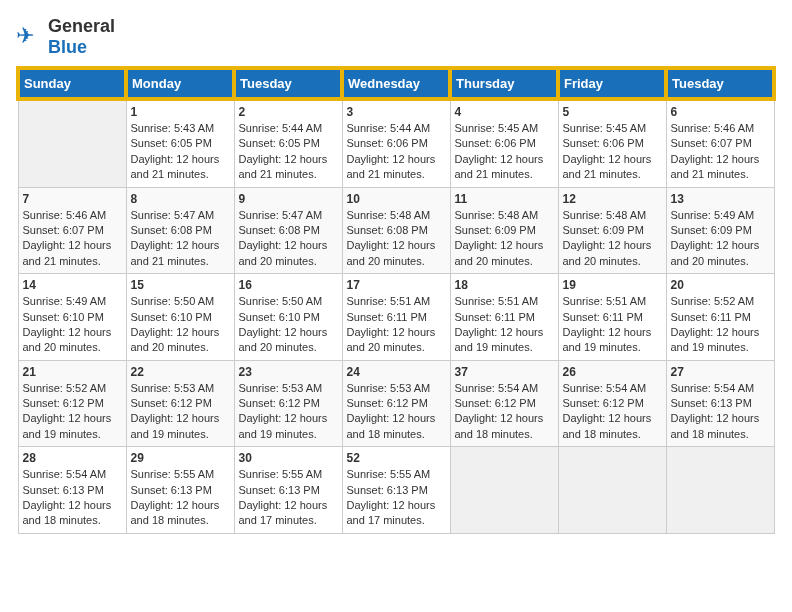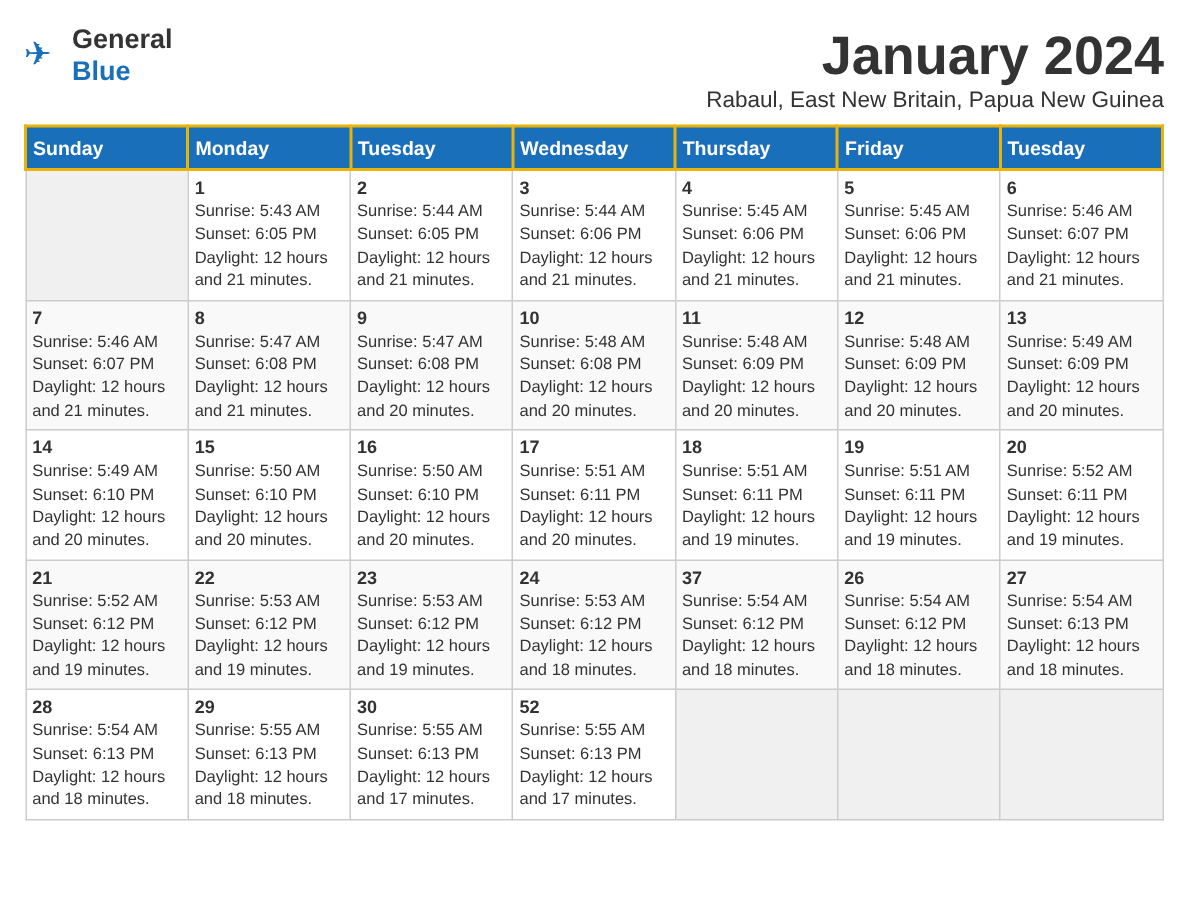--- a/index.html
+++ b/index.html
@@ -53,21 +53,21 @@
       border-collapse: collapse;
       font-size: 11px;
     }
     thead tr th {
       background-color: #1a6fba;
       color: #fff;
       padding: 6px 4px;
       text-align: left;
       font-size: 13px;
       font-weight: bold;
-      border: 2px solid #eab308;
+      border: 4px solid #eab308;
     }
     tbody tr td {
       border: 1px solid #ccc;
       vertical-align: top;
       padding: 4px 4px;
       min-width: 100px;
       min-height: 80px;
       background: #fff;
     }
     tbody tr:nth-child(even) td {
@@ -95,24 +95,20 @@
 <div class="header-area">
   <div class="logo">
     <svg class="logo-icon" viewBox="0 0 28 28" xmlns="http://www.w3.org/2000/svg">
       <text x="0" y="20" font-size="22" fill="#1a6fba">✈</text>
     </svg>
     <div>
       <span class="logo-text-general">General</span><br>
       <span class="logo-text-blue">Blue</span>
     </div>
   </div>
-  <div class="title-area">
-    <div class="main-title">January 2024</div>
-    <div class="subtitle">Rabaul, East New Britain, Papua New Guinea</div>
-  </div>
 </div>
 
 <table>
   <thead>
     <tr>
     <th>Sunday</th>
         <th>Monday</th>
         <th>Tuesday</th>
         <th>Wednesday</th>
         <th>Thursday</th>

